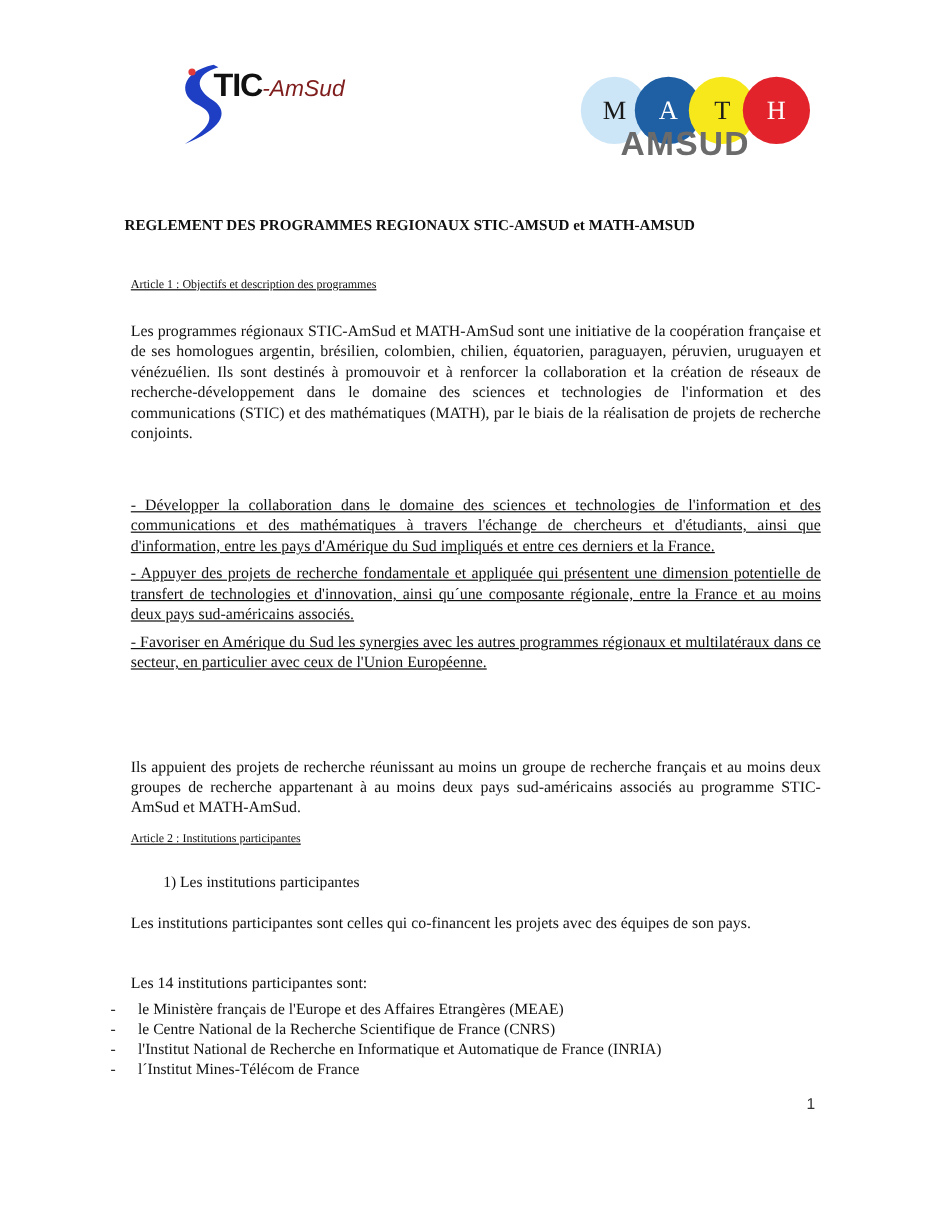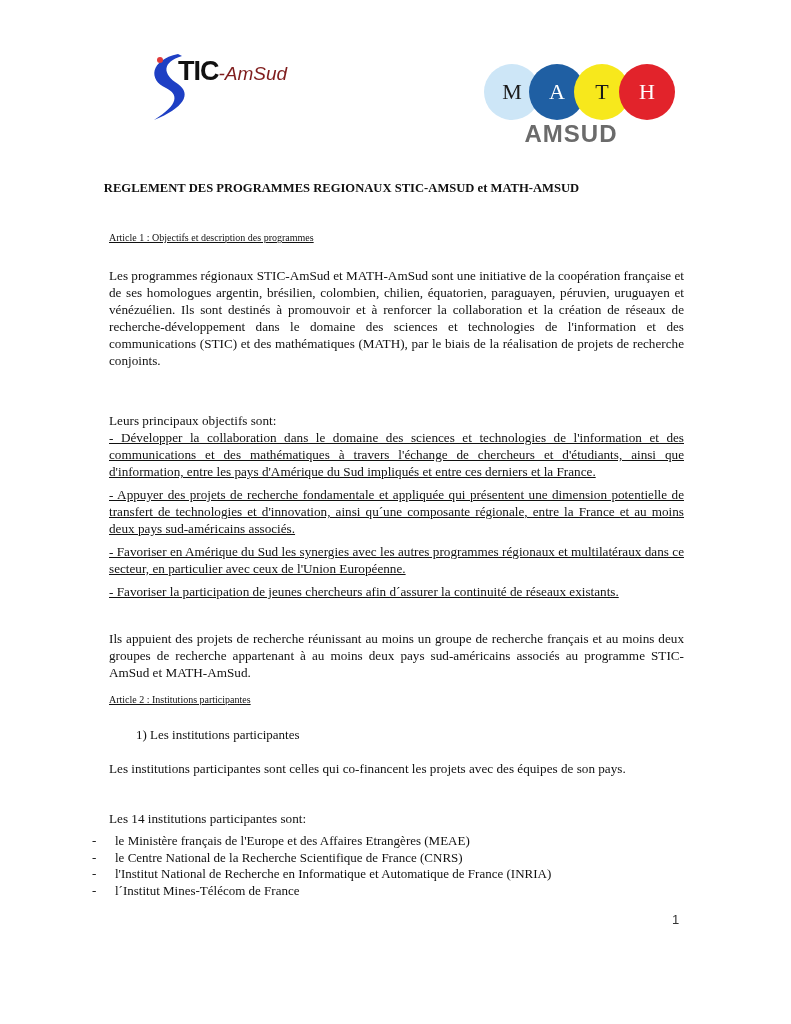--- a/index.html
+++ b/index.html
@@ -6,22 +6,22 @@
   body { width:791px; height:1024px; position:relative; overflow:hidden;
          font-family:"DejaVu Serif", serif; color:#111; }
   .abs { position:absolute; }
   
   #stic-logo { left:148px; top:46px; width:170px; height:78px; }
   #math-logo { left:476px; top:60px; width:190px; height:75px; }
   .circle { position:absolute; top:4px; width:56px; height:56px; border-radius:50%;
             display:flex; align-items:center; justify-content:center;
             font-family:"Liberation Serif", serif; font-size:22px; }
   .amsud-word { position:absolute; left:10px; top:44px; width:170px; text-align:center;
-                font-family:"Liberation Sans", sans-serif; font-weight:bold; font-size:24px;
-                color:#6b6b6b; letter-spacing:1px;margin-top:16px; }
+                font-family:"Liberation Sans", sans-serif; font-weight:bold; font-size:28px;
+                color:#6b6b6b; letter-spacing:1px; }
   .stic-text { position:absolute; left:30px; top:10px; font-family:"Liberation Sans", sans-serif; }
   .stic-bold { font-weight:bold; font-size:27px; color:#111; letter-spacing:-1px; }
   .stic-light { font-style:italic; font-size:19px; color:#7f1d1d; }
 
   .doc-title { left:0; width:647px; top:181px; text-align:center; font-weight:bold;
                font-size:12.6px; font-family:"Liberation Serif", serif; padding-left:36px; box-sizing:border-box; }
   .section-h { left:109px; font-size:10px; text-decoration:underline; font-family:"Liberation Serif", serif; }
   .para { left:109px; width:575px; font-size:13.2px; line-height:17px; text-align:justify;
           font-family:"Liberation Serif", serif; }
   .para p { margin:0; }
@@ -64,28 +64,26 @@
 
 <div class="abs doc-title">REGLEMENT DES PROGRAMMES REGIONAUX STIC-AMSUD et MATH-AMSUD</div>
 
 <div class="abs section-h" style="top:232px;">Article 1 : Objectifs et description des programmes</div>
 
 <div class="abs para" style="top:267px;">
   <p>Les programmes régionaux STIC-AmSud et MATH-AmSud sont une initiative de la coopération française et de ses homologues argentin, brésilien, colombien, chilien, équatorien, paraguayen, péruvien, uruguayen et vénézuélien. Ils sont destinés à promouvoir et à renforcer la collaboration et la création de réseaux de recherche-développement dans le domaine des sciences et technologies de l'information et des communications (STIC) et des mathématiques (MATH), par le biais de la réalisation de projets de recherche conjoints.</p>
 </div>
 
 <div class="abs para" style="top:412px;">
-  <p>Leurs principaux objectifs sont:</p>
   <p class="obj">- Développer la collaboration dans le domaine des sciences et technologies de l'information et des communications et des mathématiques à travers l'échange de chercheurs et d'étudiants, ainsi que d'information, entre les pays d'Amérique du Sud impliqués et entre ces derniers et la France.</p>
   <div class="gap"></div>
   <p class="obj">- Appuyer des projets de recherche fondamentale et appliquée qui présentent une dimension potentielle de transfert de technologies et d'innovation, ainsi qu´une composante régionale, entre la France et au moins deux pays sud-américains associés.</p>
   <div class="gap"></div>
   <p class="obj">- Favoriser en Amérique du Sud les synergies avec les autres programmes régionaux et multilatéraux dans ce secteur, en particulier avec ceux de l'Union Européenne.</p>
   <div class="gap"></div>
-  <p class="obj">- Favoriser la participation de jeunes chercheurs afin d´assurer la continuité de réseaux existants.</p>
 </div>
 
 <div class="abs para" style="top:630px;">
   <p>Ils appuient des projets de recherche réunissant au moins un groupe de recherche français et au moins deux groupes de recherche appartenant à au moins deux pays sud-américains associés au programme STIC-AmSud et MATH-AmSud.</p>
 </div>
 
 <div class="abs section-h" style="top:694px;">Article 2 : Institutions participantes</div>
 
 <div class="abs sub-h" style="top:727px;">1)  Les institutions participantes</div>
 

